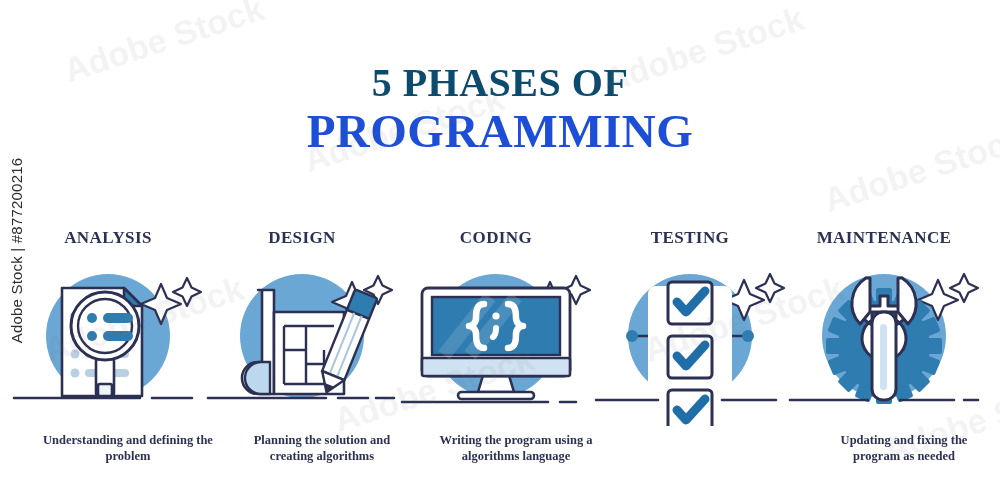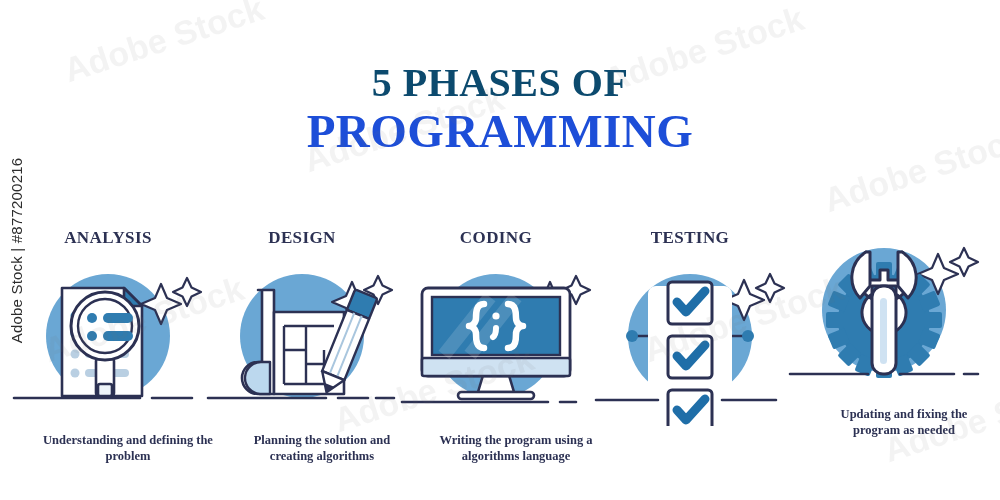--- a/index.html
+++ b/index.html
@@ -194,20 +194,21 @@
         <rect x="74" y="82" width="44" height="42" rx="4" fill="#ffffff" stroke="#2c3153" stroke-width="3"></rect>
         <path d="M83 102 l9 10 19 -21" fill="none" stroke="#1f6ea8" stroke-width="9" stroke-linecap="round" stroke-linejoin="round"></path>
         <rect x="74" y="136" width="44" height="42" rx="4" fill="#ffffff" stroke="#2c3153" stroke-width="3"></rect>
         <path d="M83 156 l9 10 19 -21" fill="none" stroke="#1f6ea8" stroke-width="9" stroke-linecap="round" stroke-linejoin="round"></path>
         <path d="M2 146 h62 M128 146 h54" stroke="#2c3153" stroke-width="2.6" stroke-linecap="round"></path>
       </svg>
     </div>
   </div>
 
   <div class="phase">
+    <div class="phase-label">MAINTENANCE</div>
     <div class="art">
       <svg viewBox="0 0 192 172">
         <circle cx="96" cy="82" r="62" fill="#6aa7d4"></circle>
         <path d="M150 26 l6 14 14 6 -14 6 -6 14 -6 -14 -14 -6 14 -6z" fill="#ffffff" stroke="#2c3153" stroke-width="2.2" stroke-linejoin="round"></path>
         <path d="M176 20 l4.5 9.5 9.5 4.5 -9.5 4.5 -4.5 9.5 -4.5 -9.5 -9.5 -4.5 9.5 -4.5z" fill="#ffffff" stroke="#2c3153" stroke-width="2.2" stroke-linejoin="round"></path>
 
         <g fill="#2f7cb0">
           <circle cx="96" cy="92" r="46"></circle>
           <g>
             <rect x="88" y="34" width="16" height="18" rx="2"></rect>

